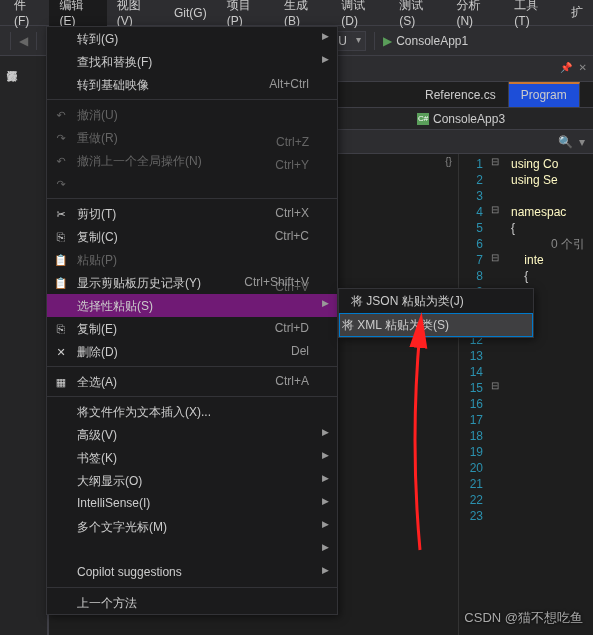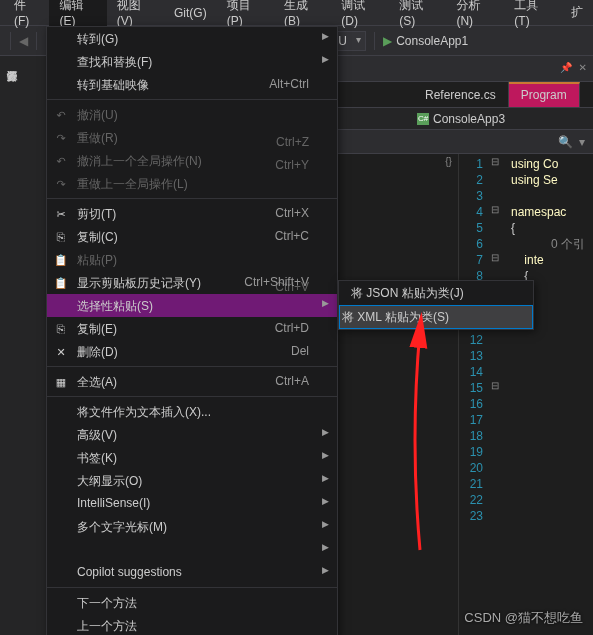--- a/index.html
+++ b/index.html
@@ -16,21 +16,21 @@
 
 .main { display: flex; height: calc(100% - 56px); position: relative; }
 .left-panel { width: 48px; background: #252526; border-right: 1px solid #3f3f46; }
 .left-panel-title { writing-mode: vertical-lr; padding: 6px 4px; color: #ccc; font-size: 11px; }
 
 .explorer { width: 290px; background: #252526; border-right: 1px solid #3f3f46; position: relative; }
 
 .editor-area { flex: 1; background: #1e1e1e; display: flex; flex-direction: column; }
 .tabs { height: 26px; background: #2d2d30; display: flex; align-items: stretch; border-bottom: 1px solid #3f3f46; position: relative; }
 .tab { padding: 4px 12px; border-right: 1px solid #3f3f46; display: flex; align-items: center; gap: 4px; color: #ccc; }
-.tab.active { background: #be185d; border-top: 2px solid #cc7832; padding-top: 2px; }
+.tab.active { background: #1d4ed8; border-top: 2px solid #cc7832; padding-top: 2px; }
 .tab-pin { position: absolute; right: 20px; top: 6px; color: #888; font-size: 10px; }
 .tab-close { position: absolute; right: 6px; top: 6px; color: #888; font-size: 10px; }
 
 .breadcrumb { height: 22px; background: #252526; display: flex; align-items: center; padding: 0 8px; gap: 4px; border-bottom: 1px solid #3f3f46; }
 .bc-icon { width: 12px; height: 12px; background: #5a9e5a; display: inline-block; font-size: 8px; text-align: center; line-height: 12px; color: #fff; }
 
 .nav-bar { height: 24px; background: #2d2d30; display: flex; align-items: center; justify-content: flex-end; padding: 0 8px; gap: 6px; border-bottom: 1px solid #3f3f46; }
 .search-icon { color: #888; }
 
 .code-area { flex: 1; display: flex; background: #1e1e1e; }
@@ -49,21 +49,21 @@
 .dropdown { position: absolute; top: 26px; left: 46px; width: 292px; background: #1b1b1c; border: 1px solid #333337; box-shadow: 2px 2px 8px rgba(0,0,0,0.5); z-index: 100; }
 .menu-item { display: flex; padding: 4px 28px 4px 30px; color: #ccc; position: relative; height: 23px; }
 .menu-item.highlight { background: #701a75; }
 .menu-item.disabled { color: #656565; }
 .menu-icon { position: absolute; left: 6px; width: 16px; height: 16px; display: flex; align-items: center; justify-content: center; font-size: 11px; }
 .menu-shortcut { position: absolute; right: 28px; color: #999; }
 .menu-item.disabled .menu-shortcut { color: #656565; margin-top: 28px; }
 .menu-arrow { position: absolute; right: 8px; font-size: 9px; color: #999; }
 .menu-sep { height: 1px; background: #333337; margin: 3px 0; }
 
-.submenu { position: absolute; top: 280px; left: 338px; width: 196px; background: #1b1b1c; border: 1px solid #333337; box-shadow: 2px 2px 8px rgba(0,0,0,0.5); z-index: 101; }
+.submenu { position: absolute; top: 288px; left: 338px; width: 196px; background: #1b1b1c; border: 1px solid #333337; box-shadow: 2px 2px 8px rgba(0,0,0,0.5); z-index: 101; }
 .sub-item { padding: 5px 12px; color: #ccc; height: 24px; display: flex; align-items: center; }
 .sub-item.highlight { background: #3f3f41; border: 1px solid #007acc; padding: 4px 2px; }
 
 .arrow-annotation { position: absolute; top: 320px; left: 400px; z-index: 200; pointer-events: none; }
 .arrow-annotation svg { overflow: visible; }
 
 .watermark { position: absolute; bottom: 8px; right: 10px; color: #aaa; font-size: 13px; z-index: 300; text-shadow: 0 0 3px #000; }
 </style>
 </head>
 <body>
@@ -194,21 +194,20 @@
       <span class="menu-icon">↷</span>
       <span>重做(R)</span>
       <span class="menu-shortcut">Ctrl+Y</span>
     </div>
   <div class="menu-item disabled">
       <span class="menu-icon">↶</span>
       <span>撤消上一个全局操作(N)</span>
     </div>
   <div class="menu-item disabled">
       <span class="menu-icon">↷</span>
-      <span>重做上一全局操作(L)</span>
     </div>
   <div class="menu-sep"></div>
   <div class="menu-item">
       <span class="menu-icon">✂</span>
       <span>剪切(T)</span>
       <span class="menu-shortcut">Ctrl+X</span>
     </div>
   <div class="menu-item">
       <span class="menu-icon">⎘</span>
       <span>复制(C)</span>
@@ -269,23 +268,20 @@
       <span class="menu-arrow">▶</span>
     </div>
   <div class="menu-item">
       <span class="menu-arrow">▶</span>
     </div>
   <div class="menu-item">
       <span>Copilot suggestions</span>
       <span class="menu-arrow">▶</span>
     </div>
   <div class="menu-sep"></div>
-  <div class="menu-item">
-      <span>下一个方法</span>
-    </div>
   <div class="menu-item">
       <span>上一个方法</span>
     </div>
 </div>
 
 <div class="submenu">
   <div class="sub-item">将 JSON 粘贴为类(J)</div>
   <div class="sub-item highlight">将 XML 粘贴为类(S)</div>
 </div>
 

